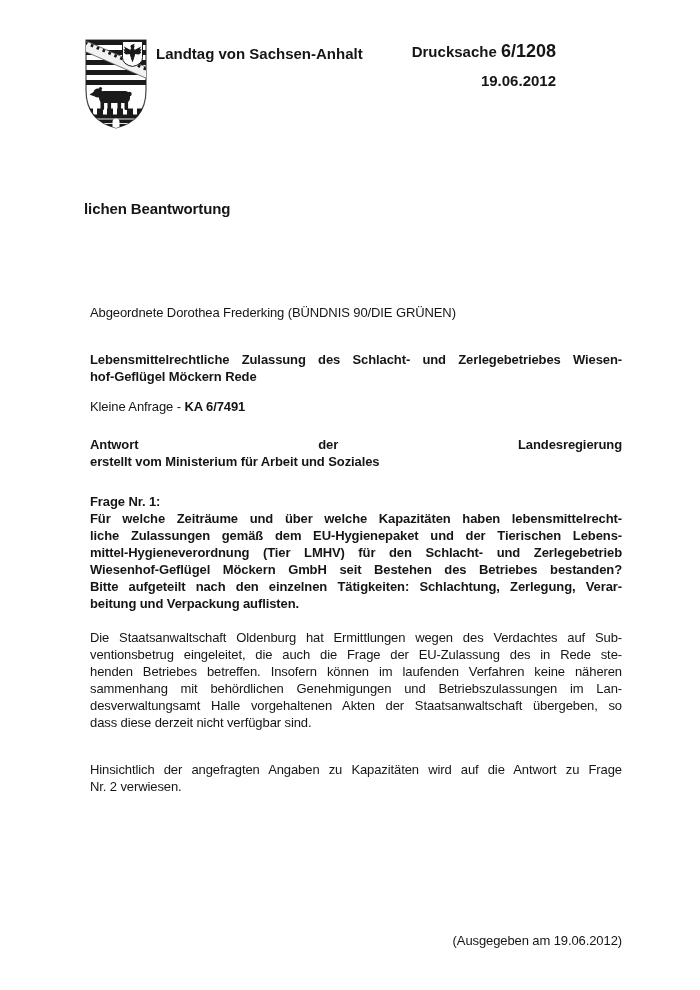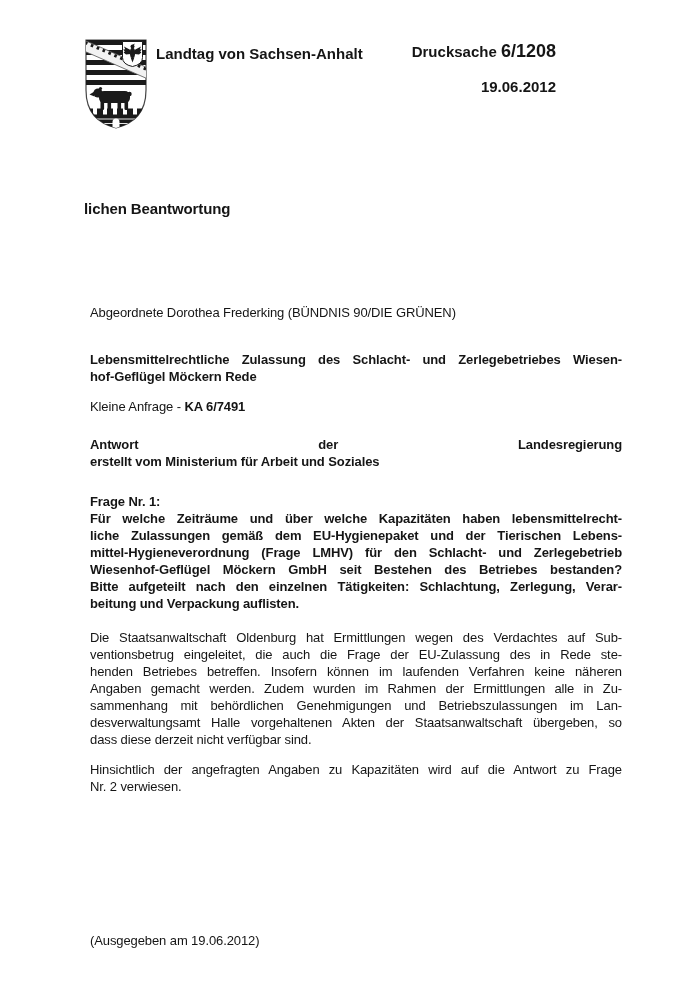--- a/index.html
+++ b/index.html
@@ -16,36 +16,36 @@
   
   .header { position:absolute; top:38px; left:84px; right:84px; height:92px; }
   .coat { position:absolute; left:0; top:0; width:64px; height:92px; }
   .org {
     position:absolute; left:72px; top:7px;
     font-size:15px; font-weight:bold; white-space:nowrap;
   }
   .docinfo { position:absolute; right:-4px; top:3px; text-align:right; }
   .docline { font-size:15px; font-weight:bold; white-space:nowrap;padding-left:44px; }
   .docnum  { font-size:18px; font-weight:bold; }
-  .docdate { font-size:15px; font-weight:bold; margin-top:16px; }
+  .docdate { font-size:15px; font-weight:bold; margin-top:10px; }
 
   
   .block { position:absolute; left:84px; width:532px; }
   .body-text { font-size:13px; line-height:17px; letter-spacing:-0.1px;margin-left:6px; }
   .bold { font-weight:bold; }
 
   .title  { top:197px; font-size:15px; line-height:24px; font-weight:bold; letter-spacing:-0.1px; }
   .mp     { top:304px; }
   .subject{ top:351px; }
   .kleine { top:398px; }
   .answer-head { top:436px; }
   .frage  { top:493px; }
   .p1     { top:629px; }
   .p2     { top:761px; }
-  .footer { top:932px; }
+  .footer { top:932px;text-align:right; }
 
   
   .jline { text-align:justify; text-align-last:justify; }
   .jline.last { text-align:center; text-align-last:left; }
 </style>
 </head>
 <body>
 
 <div class="page">
 
@@ -143,32 +143,31 @@
   <div class="block answer-head body-text bold">
       <div class="jline">Antwort der Landesregierung</div>
       <div class="jline last">erstellt vom Ministerium für Arbeit und Soziales</div>
     </div>
 
   <div class="block frage body-text bold">
     <div>Frage Nr. 1:</div>
     <div>
         <div class="jline">Für welche Zeiträume und über welche Kapazitäten haben lebensmittelrecht-</div>
         <div class="jline">liche Zulassungen gemäß dem EU-Hygienepaket und der Tierischen Lebens-</div>
-        <div class="jline">mittel-Hygieneverordnung (Frage LMHV) für den Schlacht- und Zerlegebetrieb</div>
+        <div class="jline">mittel-Hygieneverordnung (Tier LMHV) für den Schlacht- und Zerlegebetrieb</div>
         <div class="jline">Wiesenhof-Geflügel Möckern GmbH seit Bestehen des Betriebes bestanden?</div>
         <div class="jline">Bitte aufgeteilt nach den einzelnen Tätigkeiten: Schlachtung, Zerlegung, Verar-</div>
         <div class="jline last">beitung und Verpackung auflisten.</div>
       </div>
   </div>
 
   <div class="block p1 body-text">
       <div class="jline">Die Staatsanwaltschaft Oldenburg hat Ermittlungen wegen des Verdachtes auf Sub-</div>
       <div class="jline">ventionsbetrug eingeleitet, die auch die Frage der EU-Zulassung des in Rede ste-</div>
       <div class="jline">henden Betriebes betreffen. Insofern können im laufenden Verfahren keine näheren</div>
-      <div class="jline">Angaben gemacht werden. Zudem wurden im Rahmen der Ermittlungen alle in Zu-</div>
       <div class="jline">sammenhang mit behördlichen Genehmigungen und Betriebszulassungen im Lan-</div>
       <div class="jline">desverwaltungsamt Halle vorgehaltenen Akten der Staatsanwaltschaft übergeben, so</div>
       <div class="jline last">dass diese derzeit nicht verfügbar sind.</div>
     </div>
 
   <div class="block p2 body-text">
       <div class="jline">Hinsichtlich der angefragten Angaben zu Kapazitäten wird auf die Antwort zu Frage</div>
       <div class="jline last">Nr. 2 verwiesen.</div>
     </div>
 

